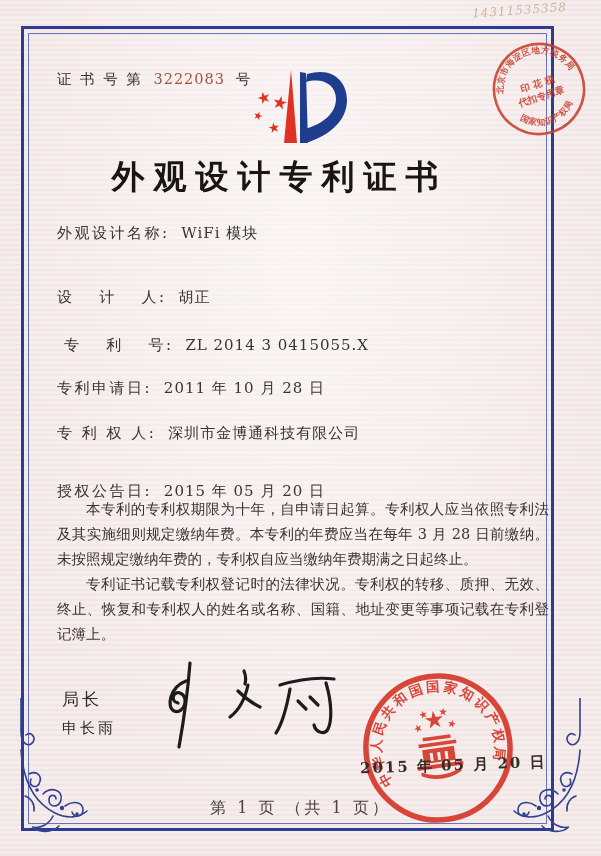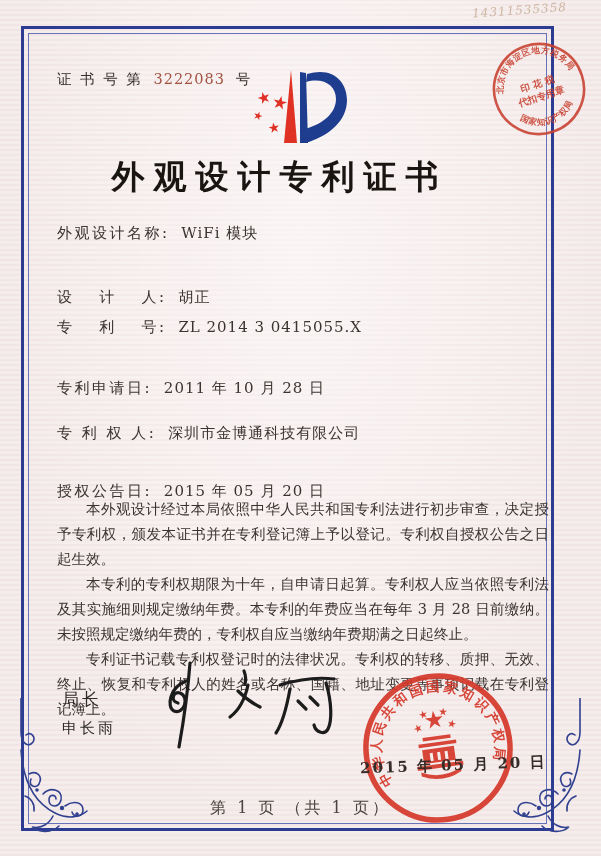--- a/index.html
+++ b/index.html
@@ -39,21 +39,21 @@
   .logo{position:absolute;left:243px;top:58px;}
 
   .doc-title{
     position:absolute;left:0;top:155px;width:559px;text-align:center;
     font-size:33px;font-weight:bold;letter-spacing:9px;color:#191511;
   }
 
   .field-row{position:absolute;left:57px;font-size:15px;white-space:nowrap;color:#3a332f;}
   .field-row .lbl{letter-spacing:2.5px;}
   .field-row .val{margin-left:7px;letter-spacing:1px;}
-  #f-row0{top:224px;} #f-row1{top:288px;} #f-row2{top:318px;}
+  #f-row0{top:224px;} #f-row1{top:288px;} #f-row2{top:336px;margin-left:7px;}
   #f-row3{top:379px;} #f-row4{top:424px;} #f-row5{top:461px;margin-top:21px;}
 
   .body-text{
     position:absolute;left:57px;top:497px;width:492px;
     font-size:14.5px;line-height:25px;text-align:justify;color:#3a3430;
   }
   .body-text p{margin:0;text-indent:2em;}
 
   .signer-title{position:absolute;left:62px;top:688px;font-size:17px;letter-spacing:3px;color:#2e2a27;}
   .signer-name{position:absolute;left:62px;top:719px;font-size:15px;letter-spacing:3px;color:#2e2a27;}
@@ -176,21 +176,20 @@
   <div class="field-row" id="f-row4">
     <span class="lbl">专 利 权 人:</span>
     <span class="val">深圳市金博通科技有限公司</span>
   </div>
   <div class="field-row" id="f-row5">
     <span class="lbl">授权公告日:</span>
     <span class="val">2015 年 05 月 20 日</span>
   </div>
 
   <div class="body-text">
-    <p>本外观设计经过本局依照中华人民共和国专利法进行初步审查，决定授予专利权，颁发本证书并在专利登记簿上予以登记。专利权自授权公告之日起生效。</p>
     <p>本专利的专利权期限为十年，自申请日起算。专利权人应当依照专利法及其实施细则规定缴纳年费。本专利的年费应当在每年 3 月 28 日前缴纳。未按照规定缴纳年费的，专利权自应当缴纳年费期满之日起终止。</p>
     <p>专利证书记载专利权登记时的法律状况。专利权的转移、质押、无效、终止、恢复和专利权人的姓名或名称、国籍、地址变更等事项记载在专利登记簿上。</p>
   </div>
 
   <div class="signer-title">局长</div>
   <div class="signer-name">申长雨</div>
 
   <svg class="signature" width="215" height="100" viewBox="0 0 215 100">
     <g stroke="#1d1c1c" stroke-width="3.2" fill="none" stroke-linecap="round" stroke-linejoin="round">
       <path d="M38,26 C22,32 18,52 26,56 C36,60 42,42 32,38 C25,36 22,46 30,48"></path>

